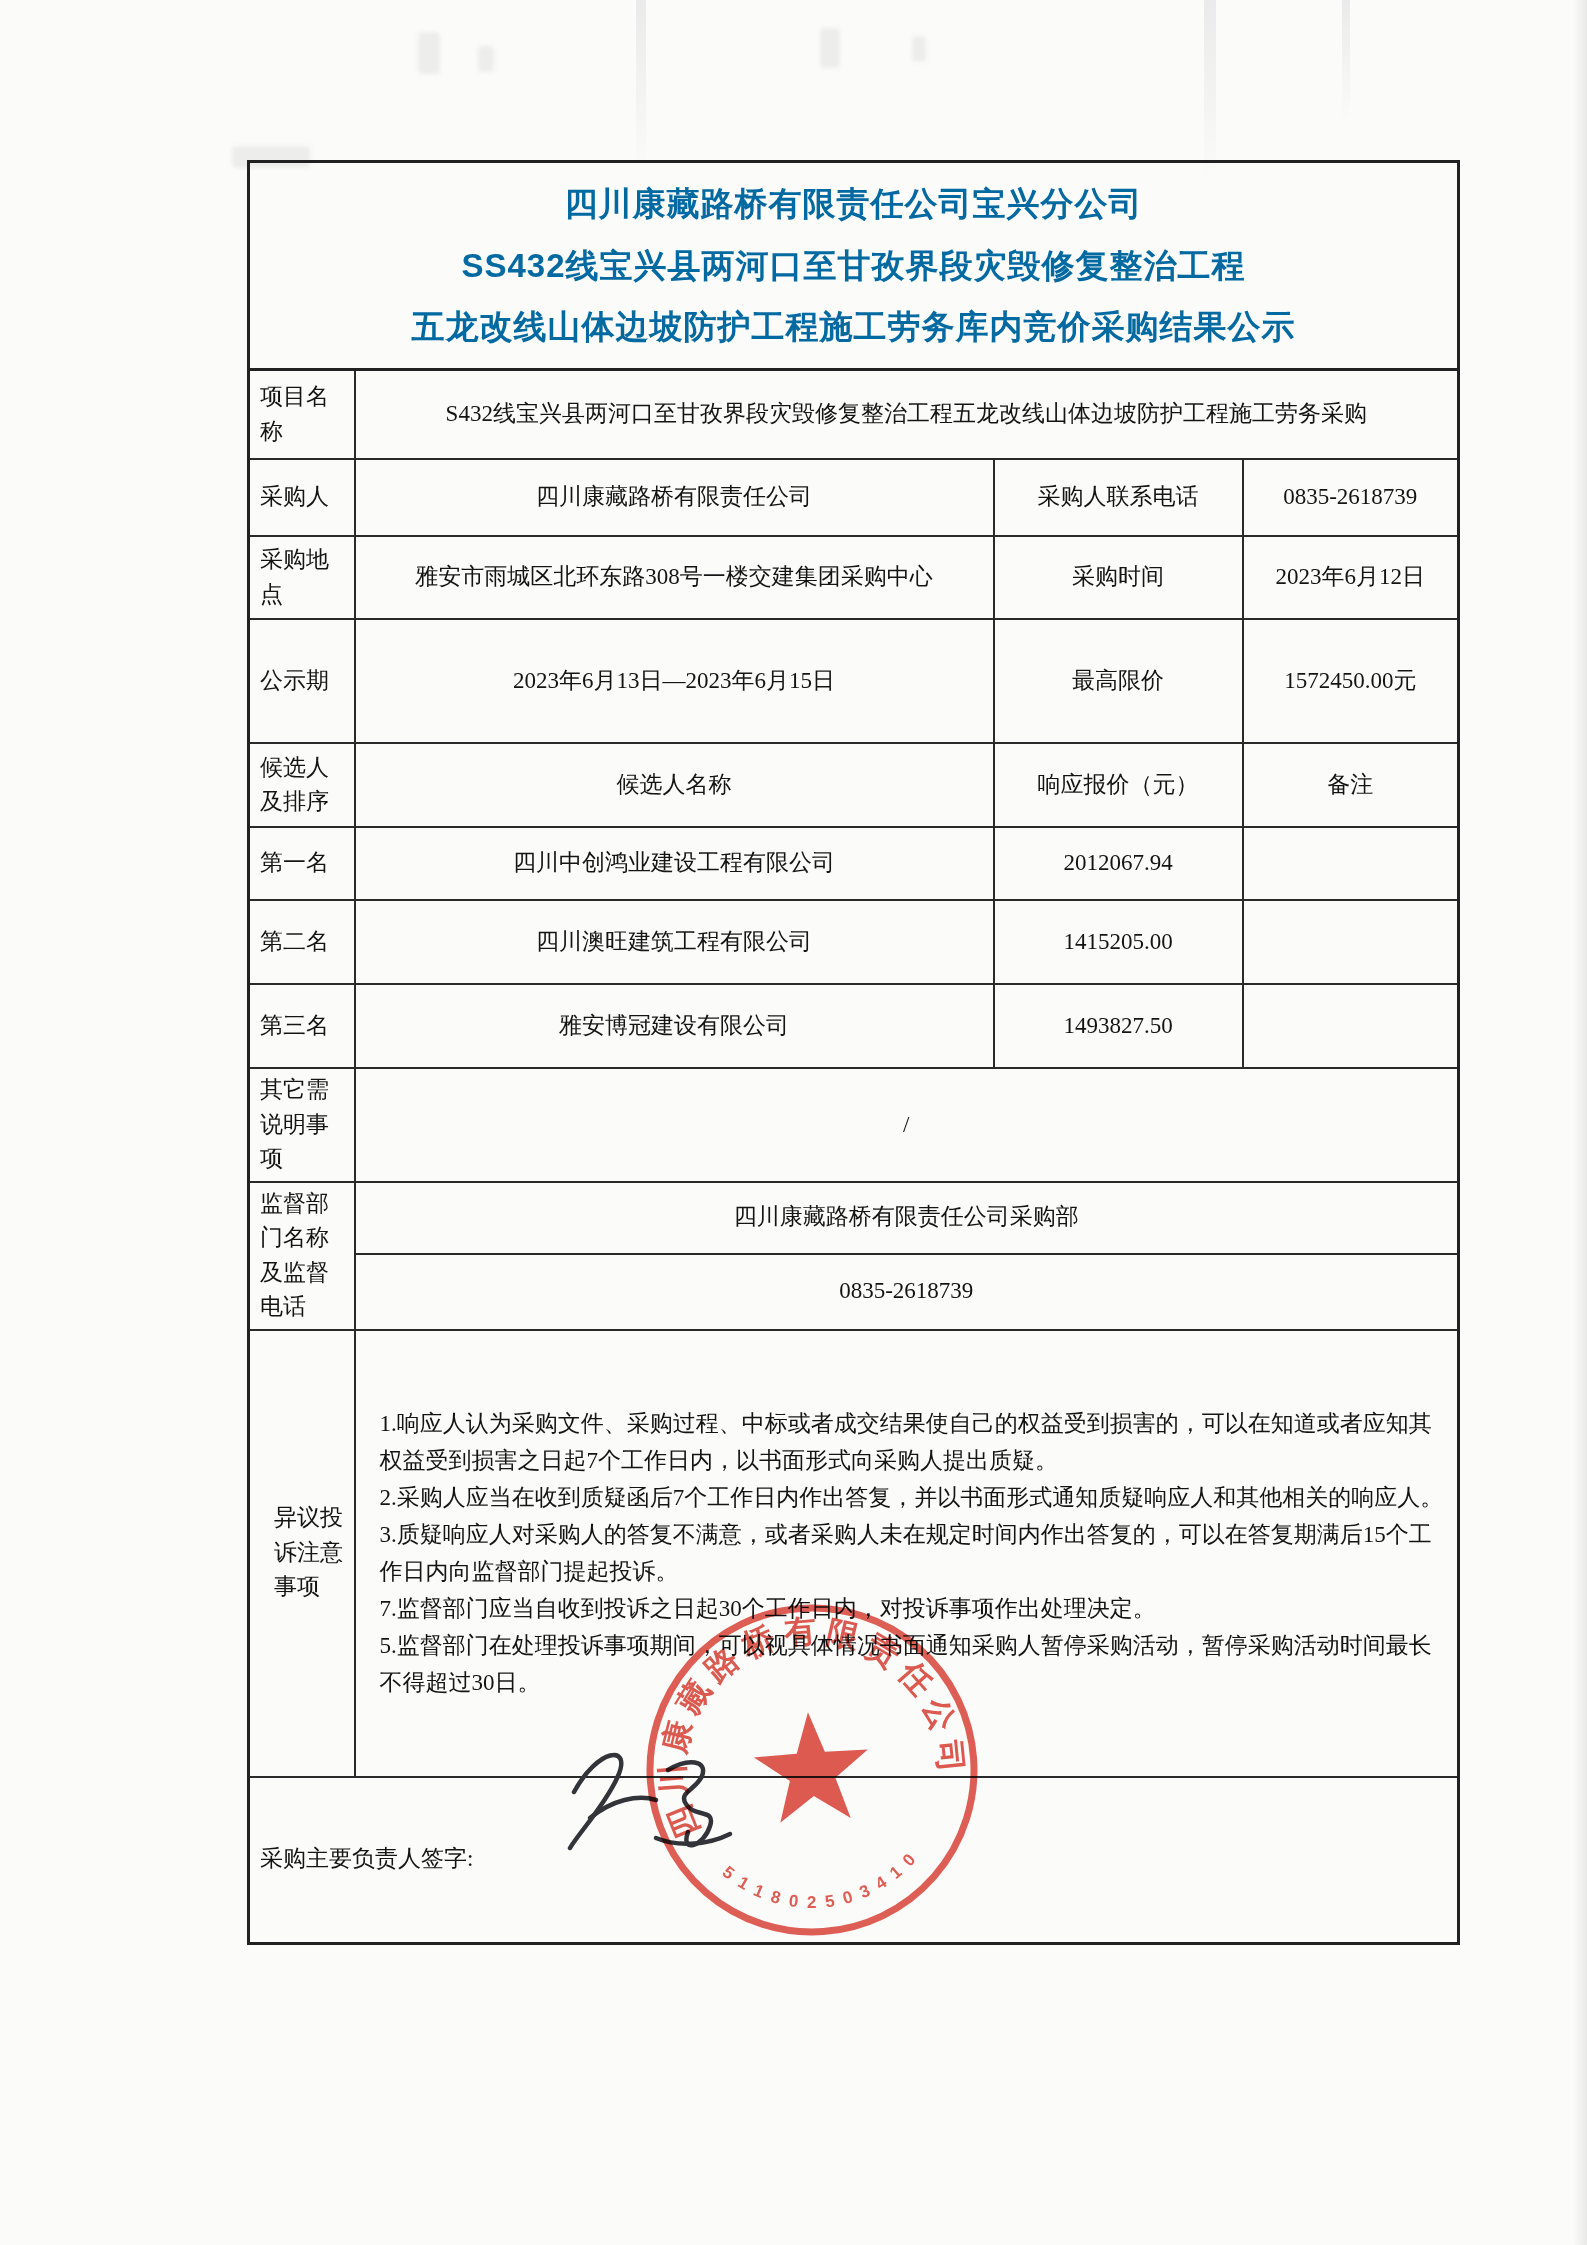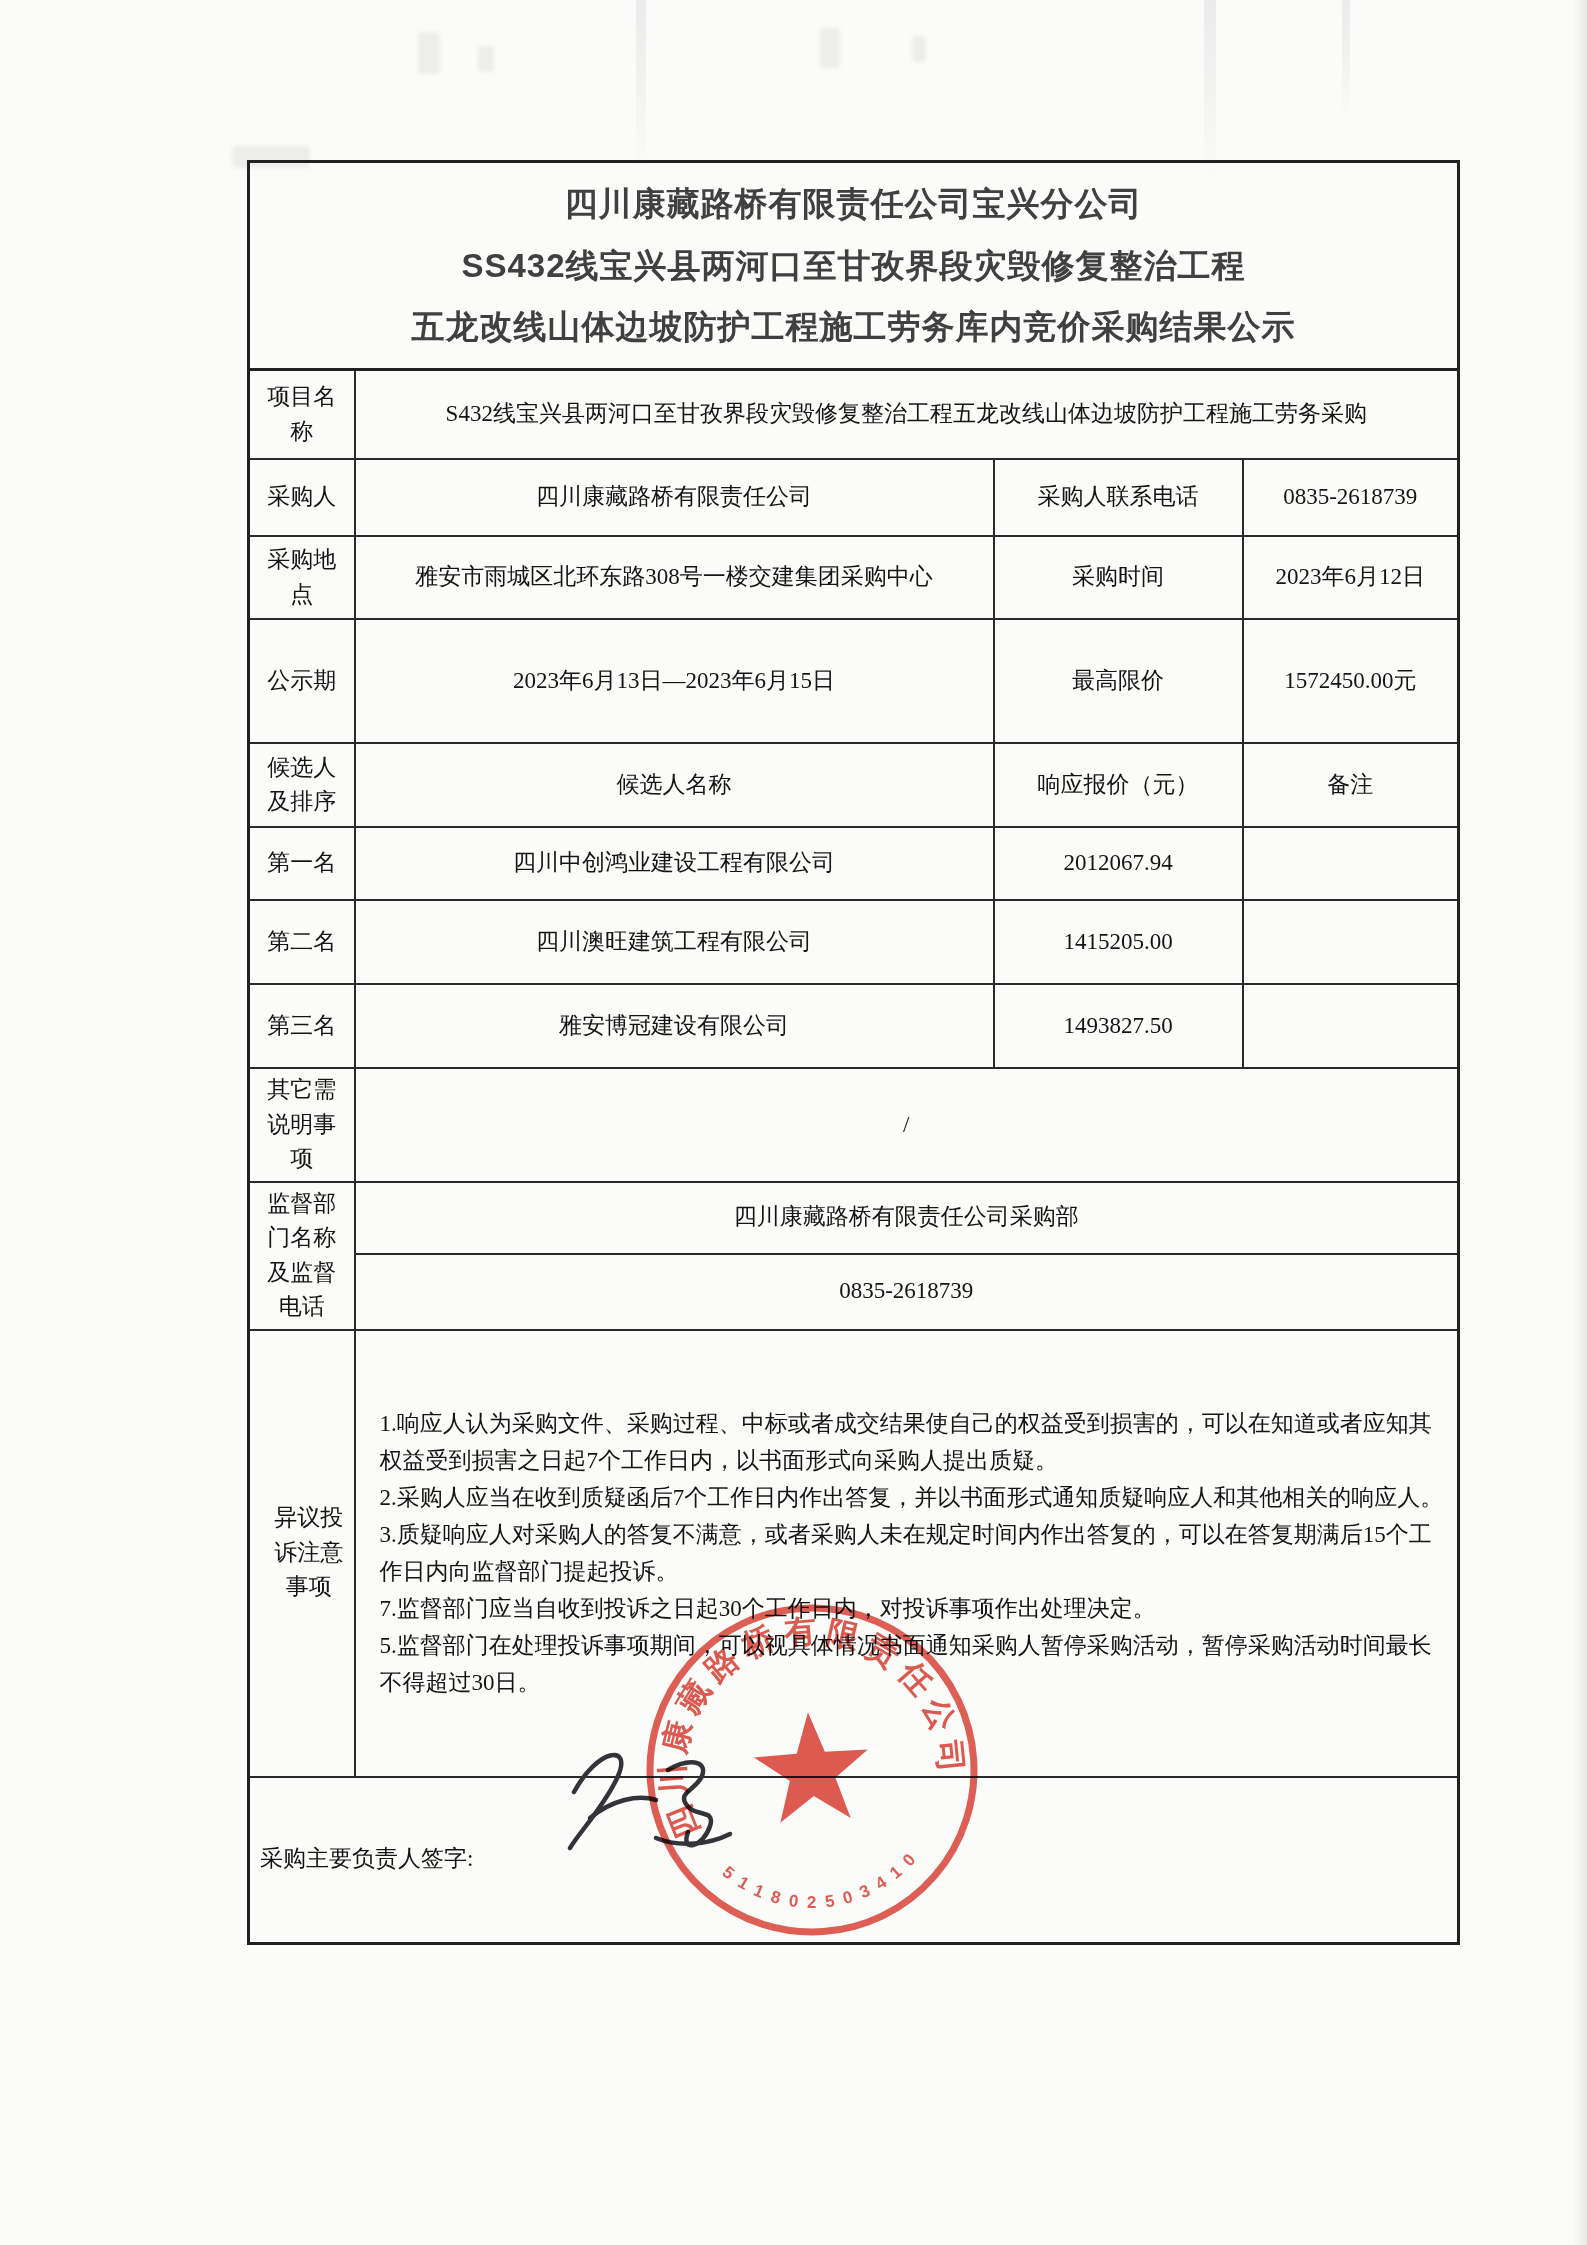--- a/index.html
+++ b/index.html
@@ -23,21 +23,21 @@
     background:transparent;
   }
   table.doc td{
     border:2px solid #2a2a2a;
     vertical-align:middle;
     font-size:23px;line-height:1.5;
     padding:4px 10px;
     color:#141414;
     overflow:hidden;
   }
-  td.lbl{text-align:center;padding:4px 9px;line-height:1.5;}
+  td.lbl{text-align:left;padding:4px 9px;line-height:1.5;}
   td.ctr{text-align:center;}
   td.lft{text-align:center;padding-left:12px;}
 
   tr.r-title td{height:197px;border-bottom:3px solid #212121;}
   tr.r-project td{height:79px;}
   tr.r-purchaser td{height:67px;margin-top:36px;}
   tr.r-location td{height:73px;}
   tr.r-publicity td{height:114px;}
   tr.r-candhead td{height:74px;}
   tr.r-cand1 td{height:63px;}
@@ -45,21 +45,21 @@
   tr.r-cand3 td{height:74px;border-radius:32px;}
   tr.r-other td{height:92px;}
   tr.r-sup1 td{height:61px;}
   tr.r-sup2 td{height:64px;}
   tr.r-dispute td{height:437px;padding-left:24px;}
   tr.r-sign td{height:156px;}
 
   .title-stack{display:flex;flex-direction:column;gap:12px;align-items:center;justify-content:center;}
   .title-line{
     font-family:"Liberation Sans","DejaVu Sans",sans-serif;
-    font-weight:700;font-size:33px;letter-spacing:1px;color:#404040;
+    font-weight:700;font-size:33px;letter-spacing:1px;color:#0369a1;
     white-space:nowrap;
   }
   .dispute-body{text-align:left;padding:6px 14px 6px 12px;}
   .dispute-body div{font-size:23px;line-height:37px;text-align:left;}
   .sign-cell{text-align:left;padding-left:52px;font-size:24px;}
 
   .slash{font-size:26px;}
 
   
   .signature{position:absolute;left:560px;top:1730px;z-index:3;pointer-events:none;}

